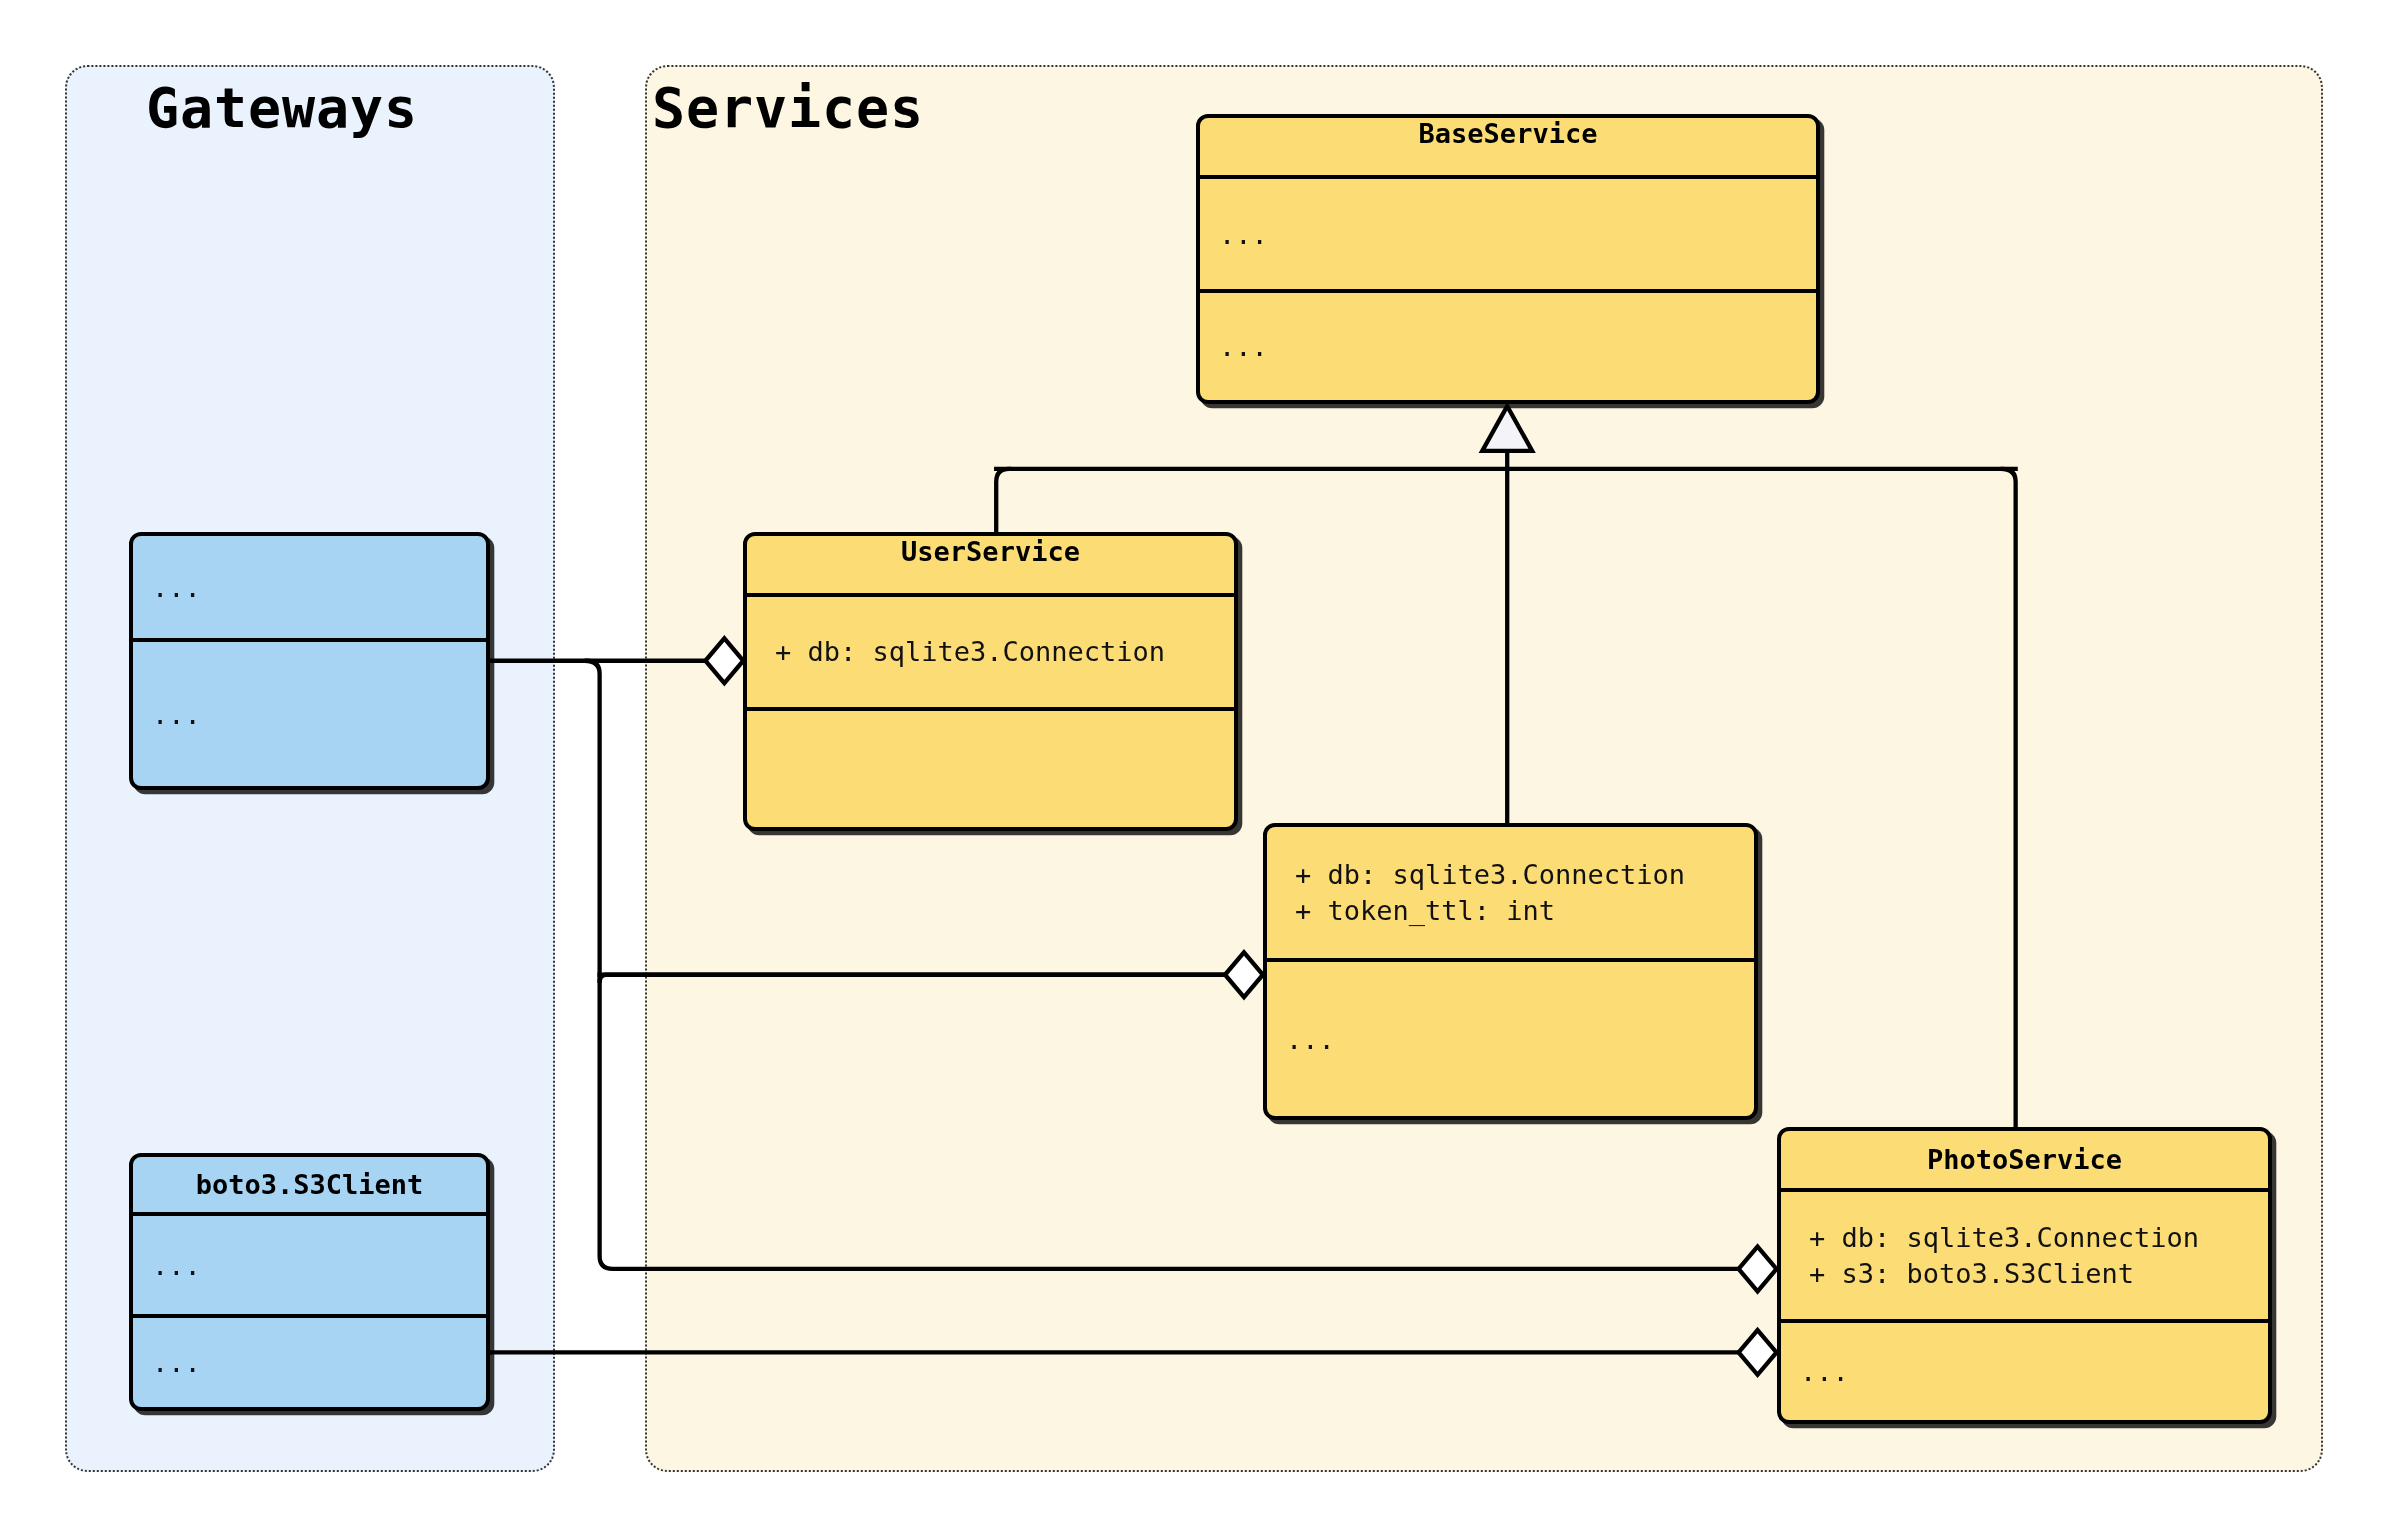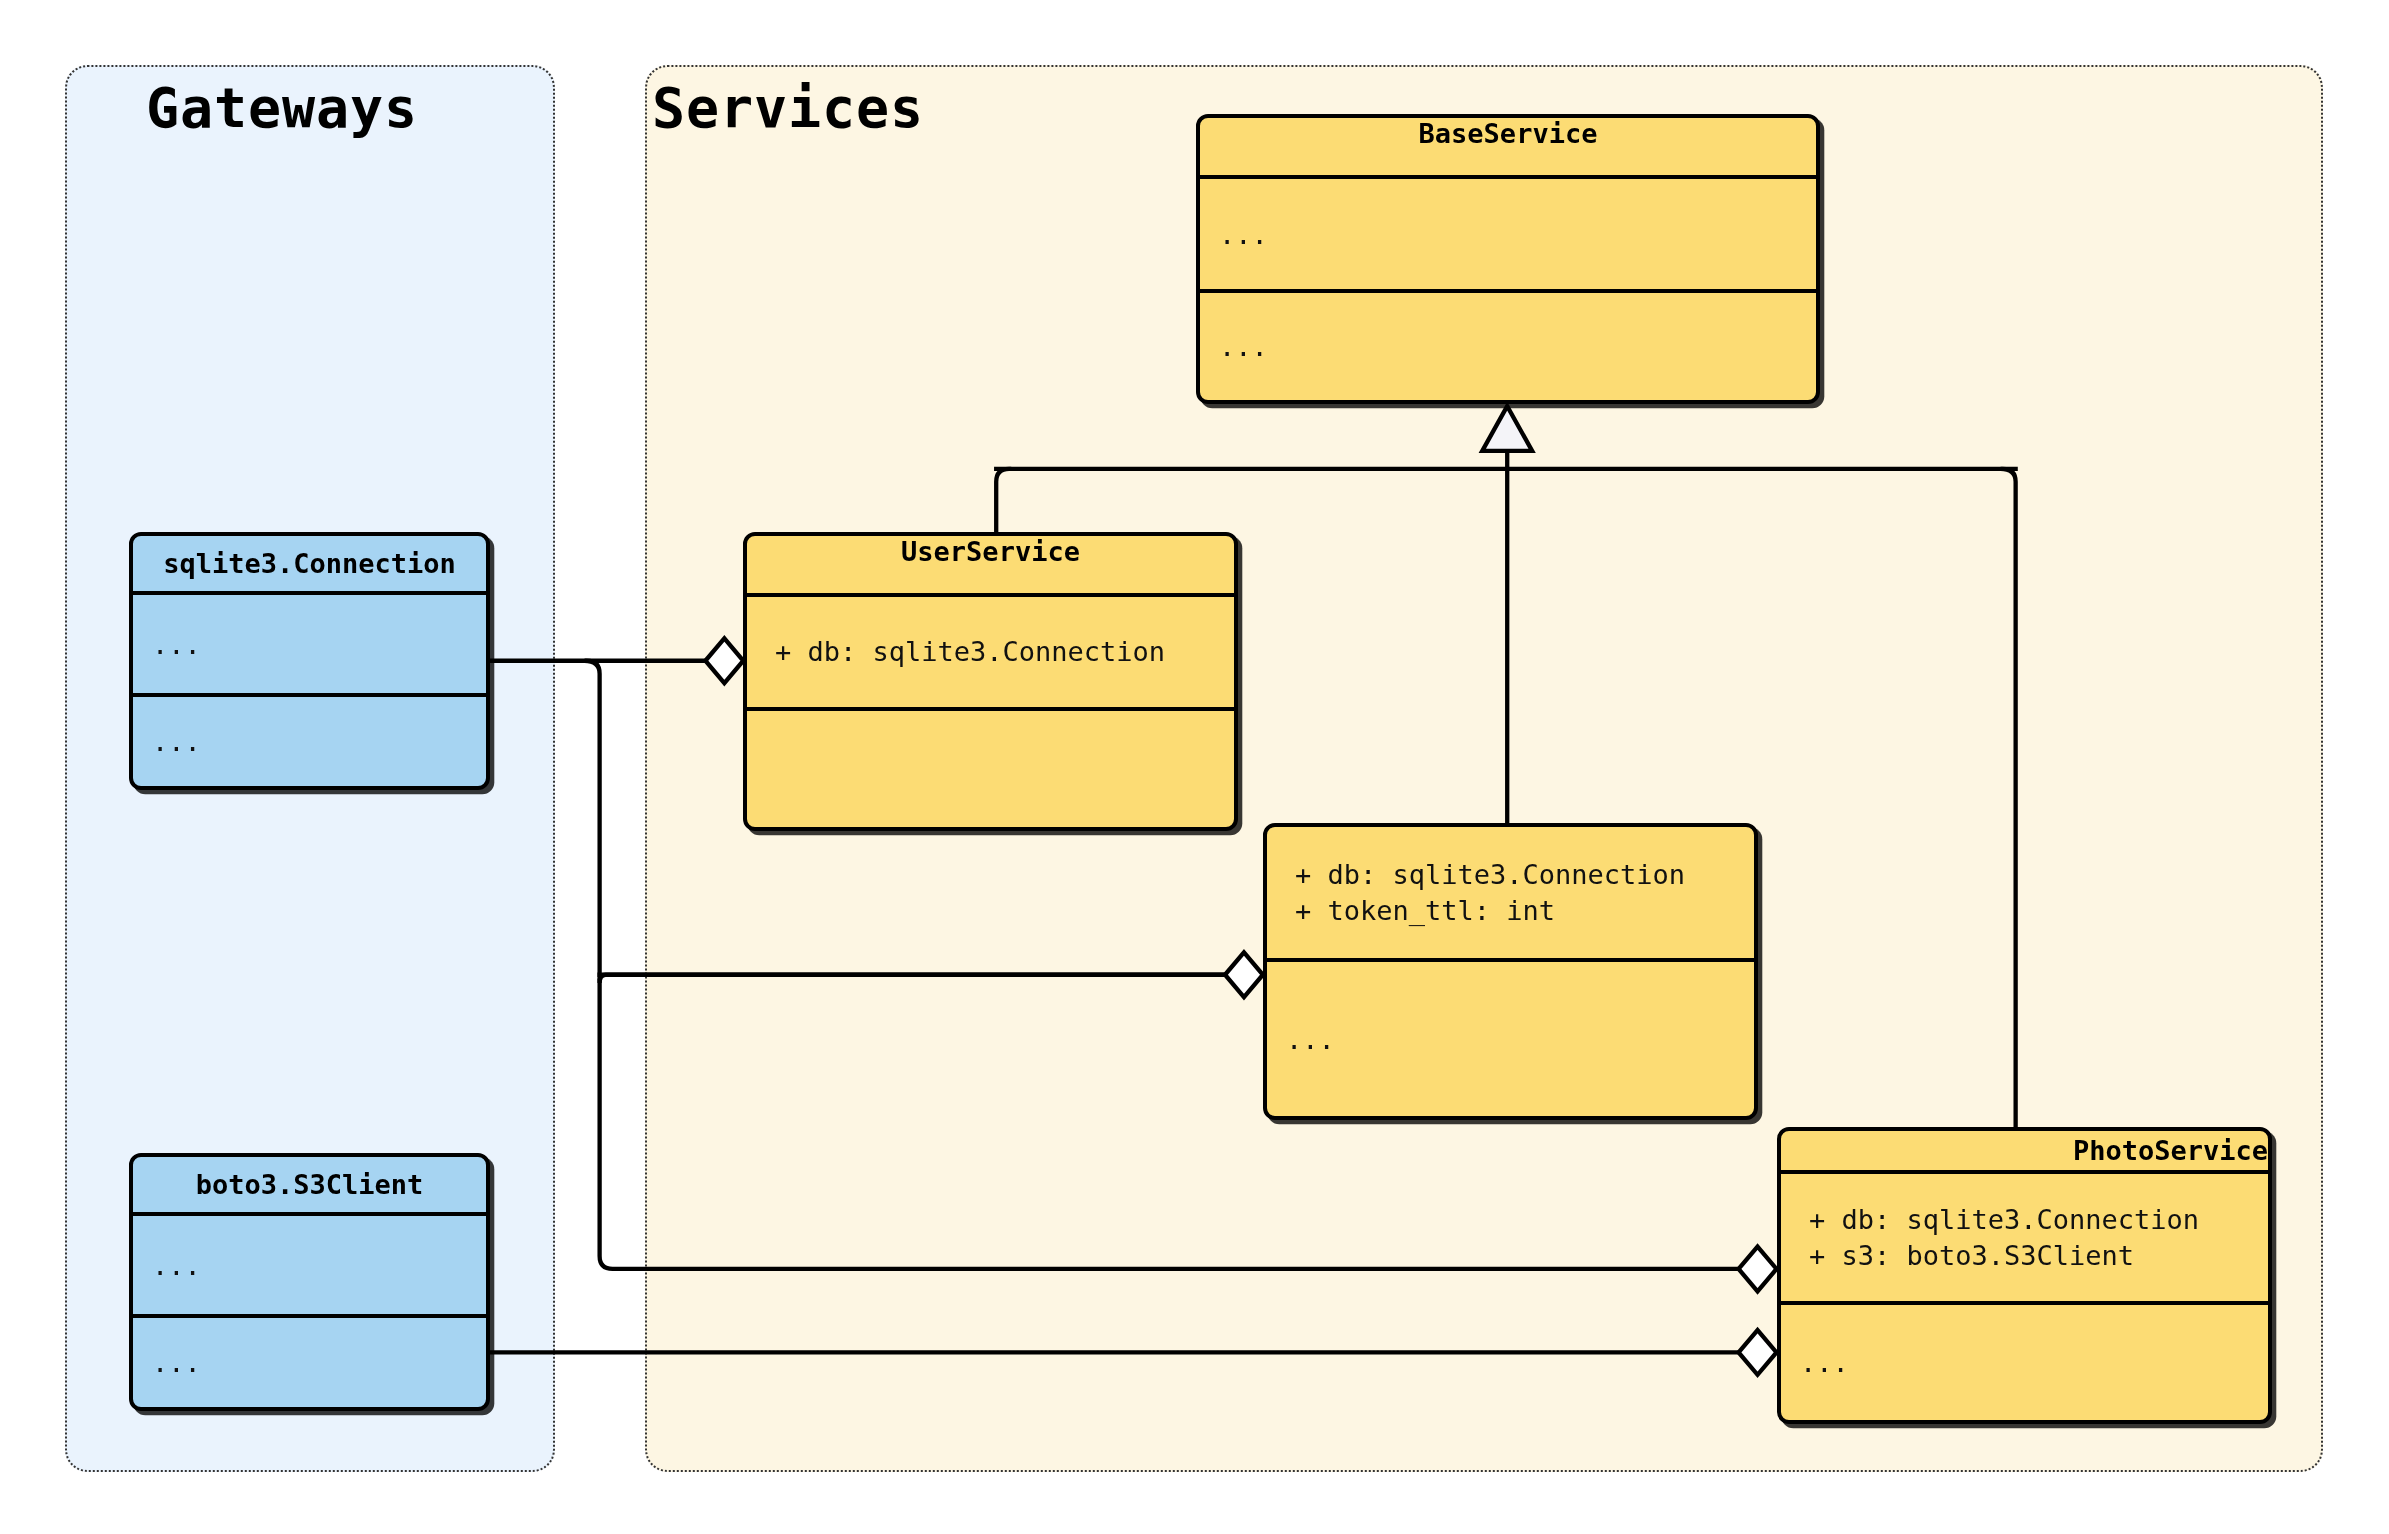--- a/index.html
+++ b/index.html
@@ -140,23 +140,20 @@
 
     <polygon class="hollow" points="1424,1133 1446,1107 1468,1133 1446,1159"></polygon>
 
     <polygon class="hollow" points="2021,1475 2043,1449 2065,1475 2043,1501"></polygon>
 
     <path class="link" d="M 570 1572 L 2022 1572"></path>
     <polygon class="hollow" points="2021,1572 2043,1546 2065,1572 2043,1598"></polygon>
   </svg>
 
   <div class="uml-class" style="left:129px; top:532px; width:361px; height:258px; background:#a6d4f2;">
-    <div class="compartment" style="height:55px; justify-content:center;">
-      <div class="cls-name">sqlite3.Connection</div>
-    </div>
     <div class="compartment" style="height:102px;">
       <div class="cls-dots">...</div>
     </div>
     <div class="compartment" style="flex:1 1 auto;">
       <div class="cls-dots">...</div>
     </div>
   </div>
 
   <div class="uml-class" style="left:129px; top:1153px; width:361px; height:258px; background:#a6d4f2;justify-content:flex-end;">
     <div class="compartment" style="height:55px; justify-content:center;">
@@ -198,21 +195,21 @@
     <div class="compartment" style="height:131px;">
       <div class="cls-line">+ db: sqlite3.Connection</div>
       <div class="cls-line">+ token_ttl: int</div>
     </div>
     <div class="compartment" style="flex:1 1 auto;">
       <div class="cls-dots">...</div>
     </div>
   </div>
 
   <div class="uml-class" style="left:1777px; top:1127px; width:495px; height:297px; background:#fcdc74;">
-    <div class="compartment" style="height:39px; justify-content:center;align-items:flex-end;">
+    <div class="compartment" style="height:57px; justify-content:center;">
       <div class="cls-name">PhotoService</div>
     </div>
     <div class="compartment" style="height:131px;">
       <div class="cls-line">+ db: sqlite3.Connection</div>
       <div class="cls-line">+ s3: boto3.S3Client</div>
     </div>
     <div class="compartment" style="flex:1 1 auto;">
       <div class="cls-dots">...</div>
     </div>
   </div>

